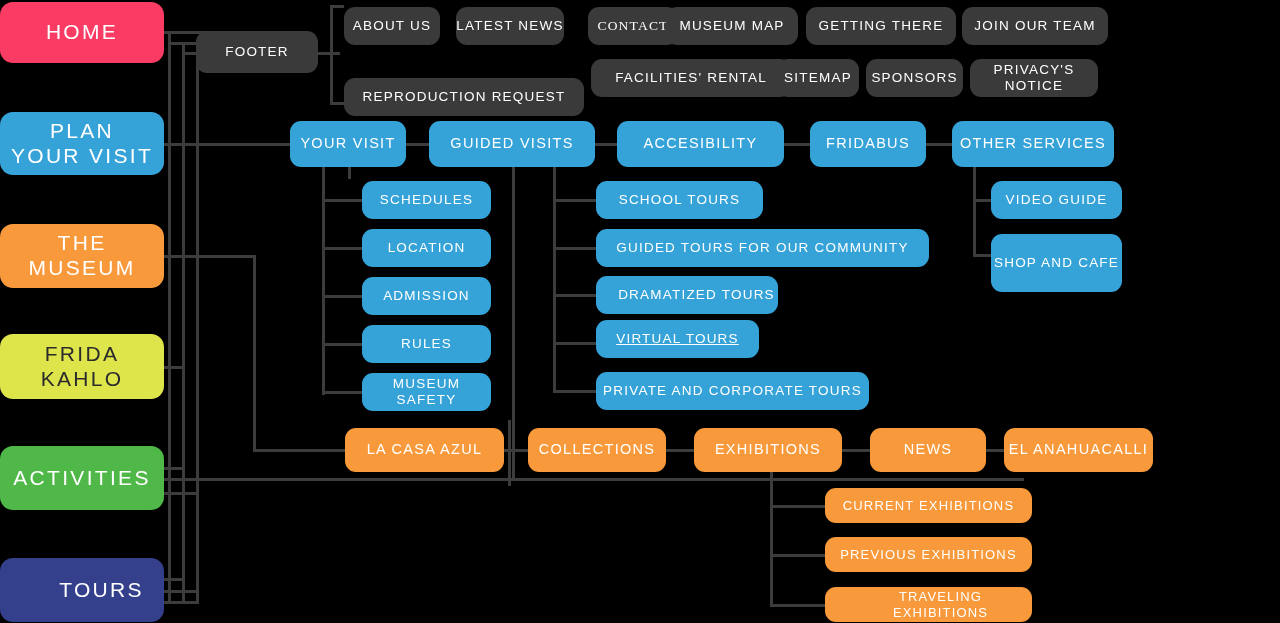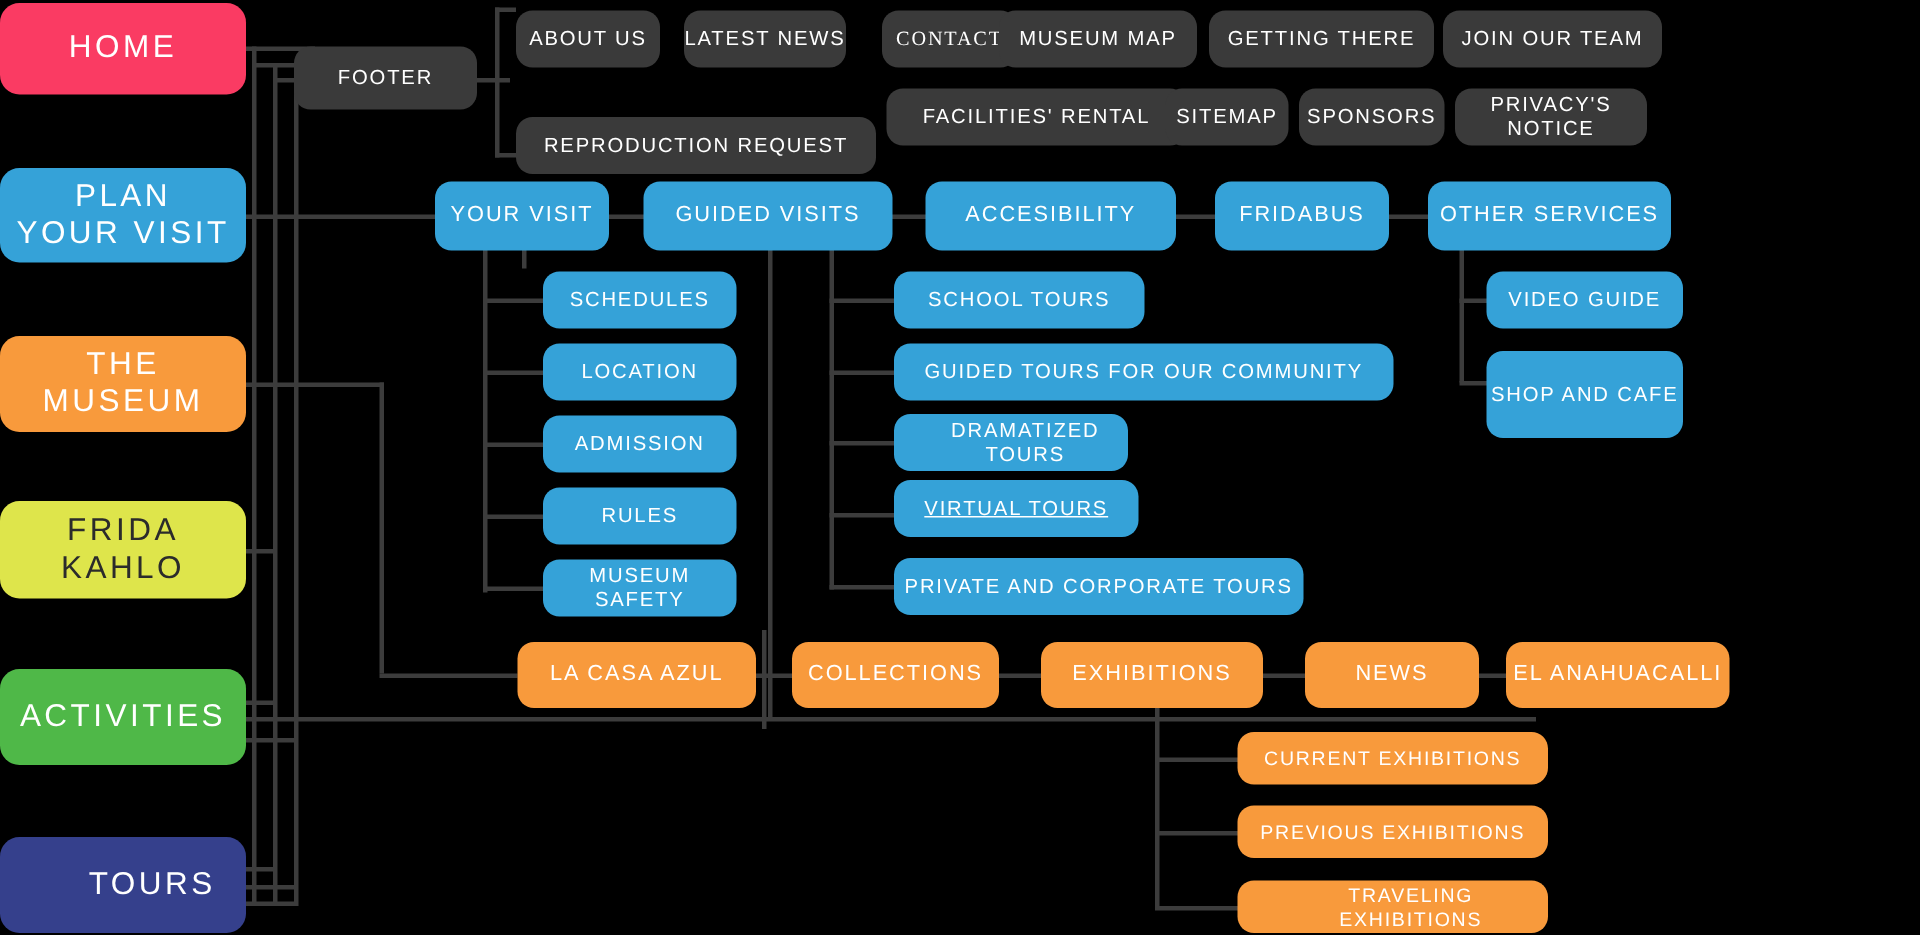--- a/index.html
+++ b/index.html
@@ -153,21 +153,21 @@
   <div class="node c-blue lvl1" style="left:952px;top:121px;width:162px;height:46px;">OTHER SERVICES</div>
 
   <div class="node c-blue lvl2" style="left:362px;top:181px;width:129px;height:38px;">SCHEDULES</div>
   <div class="node c-blue lvl2" style="left:362px;top:229px;width:129px;height:38px;">LOCATION</div>
   <div class="node c-blue lvl2" style="left:362px;top:277px;width:129px;height:38px;">ADMISSION</div>
   <div class="node c-blue lvl2" style="left:362px;top:325px;width:129px;height:38px;">RULES</div>
   <div class="node c-blue lvl2" style="left:362px;top:373px;width:129px;height:38px;">MUSEUM SAFETY</div>
 
   <div class="node c-blue lvl2" style="left:596px;top:181px;width:167px;height:38px;">SCHOOL TOURS</div>
   <div class="node c-blue lvl2" style="left:596px;top:229px;width:333px;height:38px;">GUIDED TOURS FOR OUR COMMUNITY</div>
-  <div class="node c-blue lvl2" style="left:596px;top:276px;width:156px;height:38px;padding-left:19px;">DRAMATIZED TOURS</div>
+  <div class="node c-blue lvl2" style="left:596px;top:276px;width:182px;height:38px;padding-left:19px;">DRAMATIZED TOURS</div>
   <div class="node c-blue lvl2" style="left:596px;top:320px;width:163px;height:38px;text-decoration:underline;">VIRTUAL TOURS</div>
   <div class="node c-blue lvl2" style="left:596px;top:372px;width:273px;height:38px;">PRIVATE AND CORPORATE TOURS</div>
 
   <div class="node c-blue lvl2" style="left:991px;top:181px;width:131px;height:38px;">VIDEO GUIDE</div>
   <div class="node c-blue lvl2" style="left:991px;top:234px;width:131px;height:58px;">SHOP AND CAFE</div>
 
   <div class="node c-orange lvl1" style="left:345px;top:428px;width:159px;height:44px;">LA CASA AZUL</div>
   <div class="node c-orange lvl1" style="left:528px;top:428px;width:138px;height:44px;text-align:right;">COLLECTIONS</div>
   <div class="node c-orange lvl1" style="left:694px;top:428px;width:148px;height:44px;">EXHIBITIONS</div>
   <div class="node c-orange lvl1" style="left:870px;top:428px;width:116px;height:44px;">NEWS</div>

